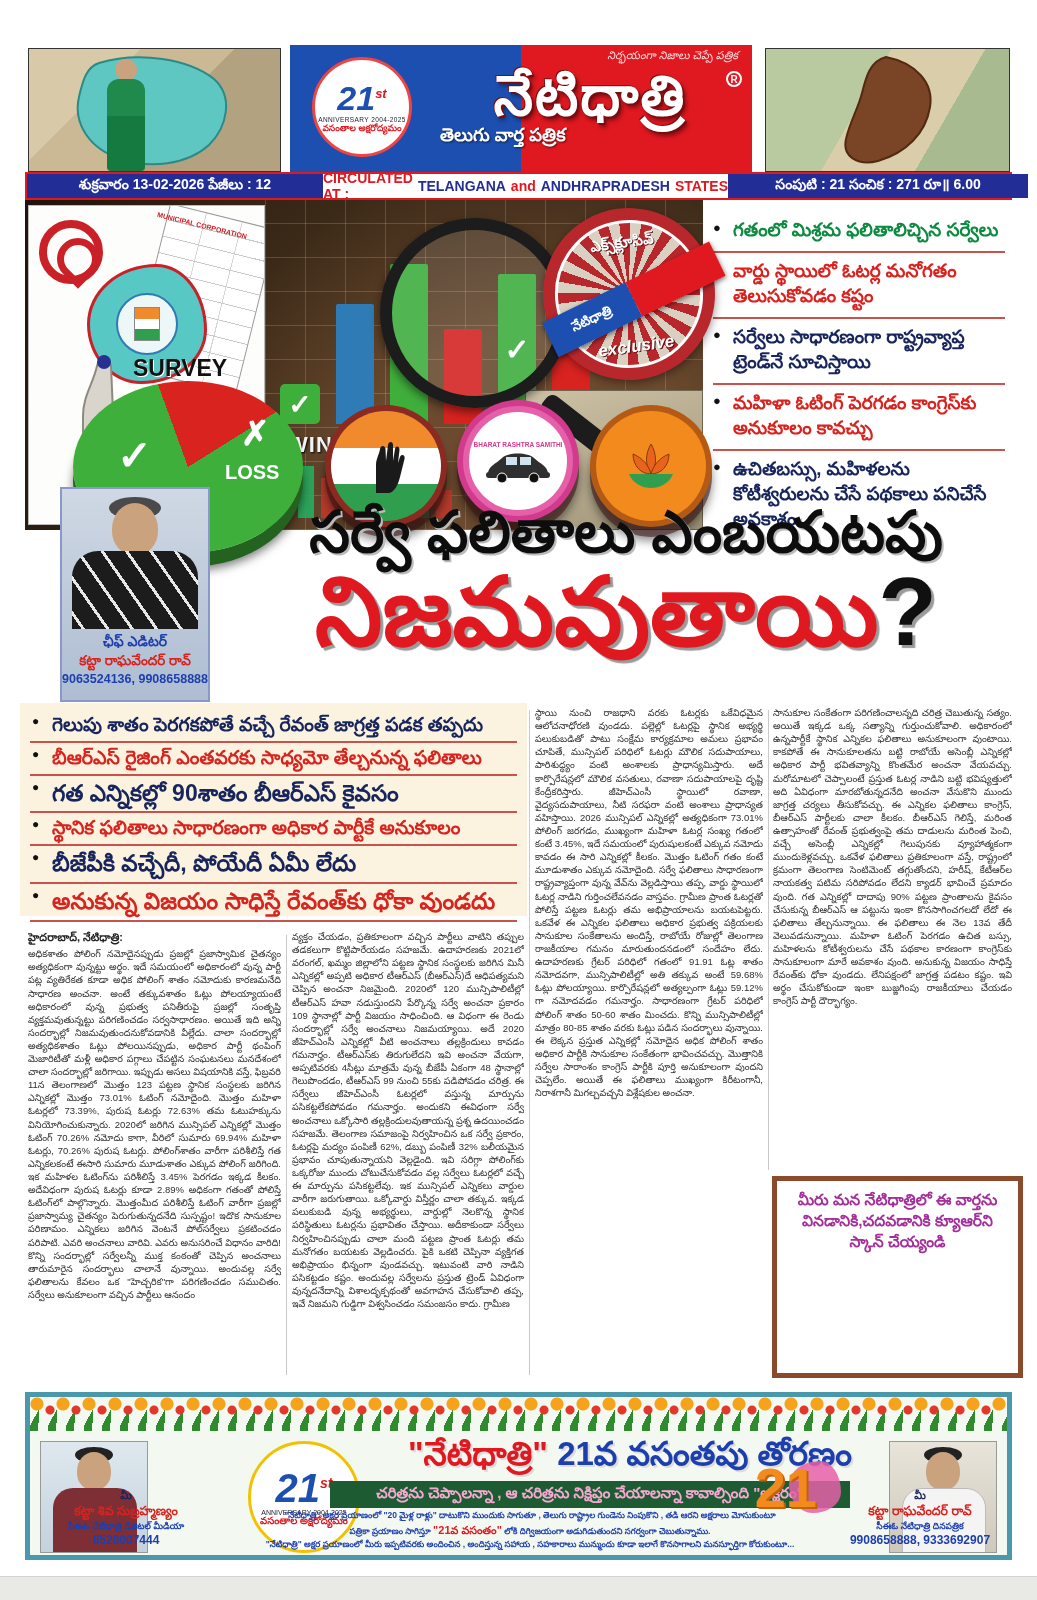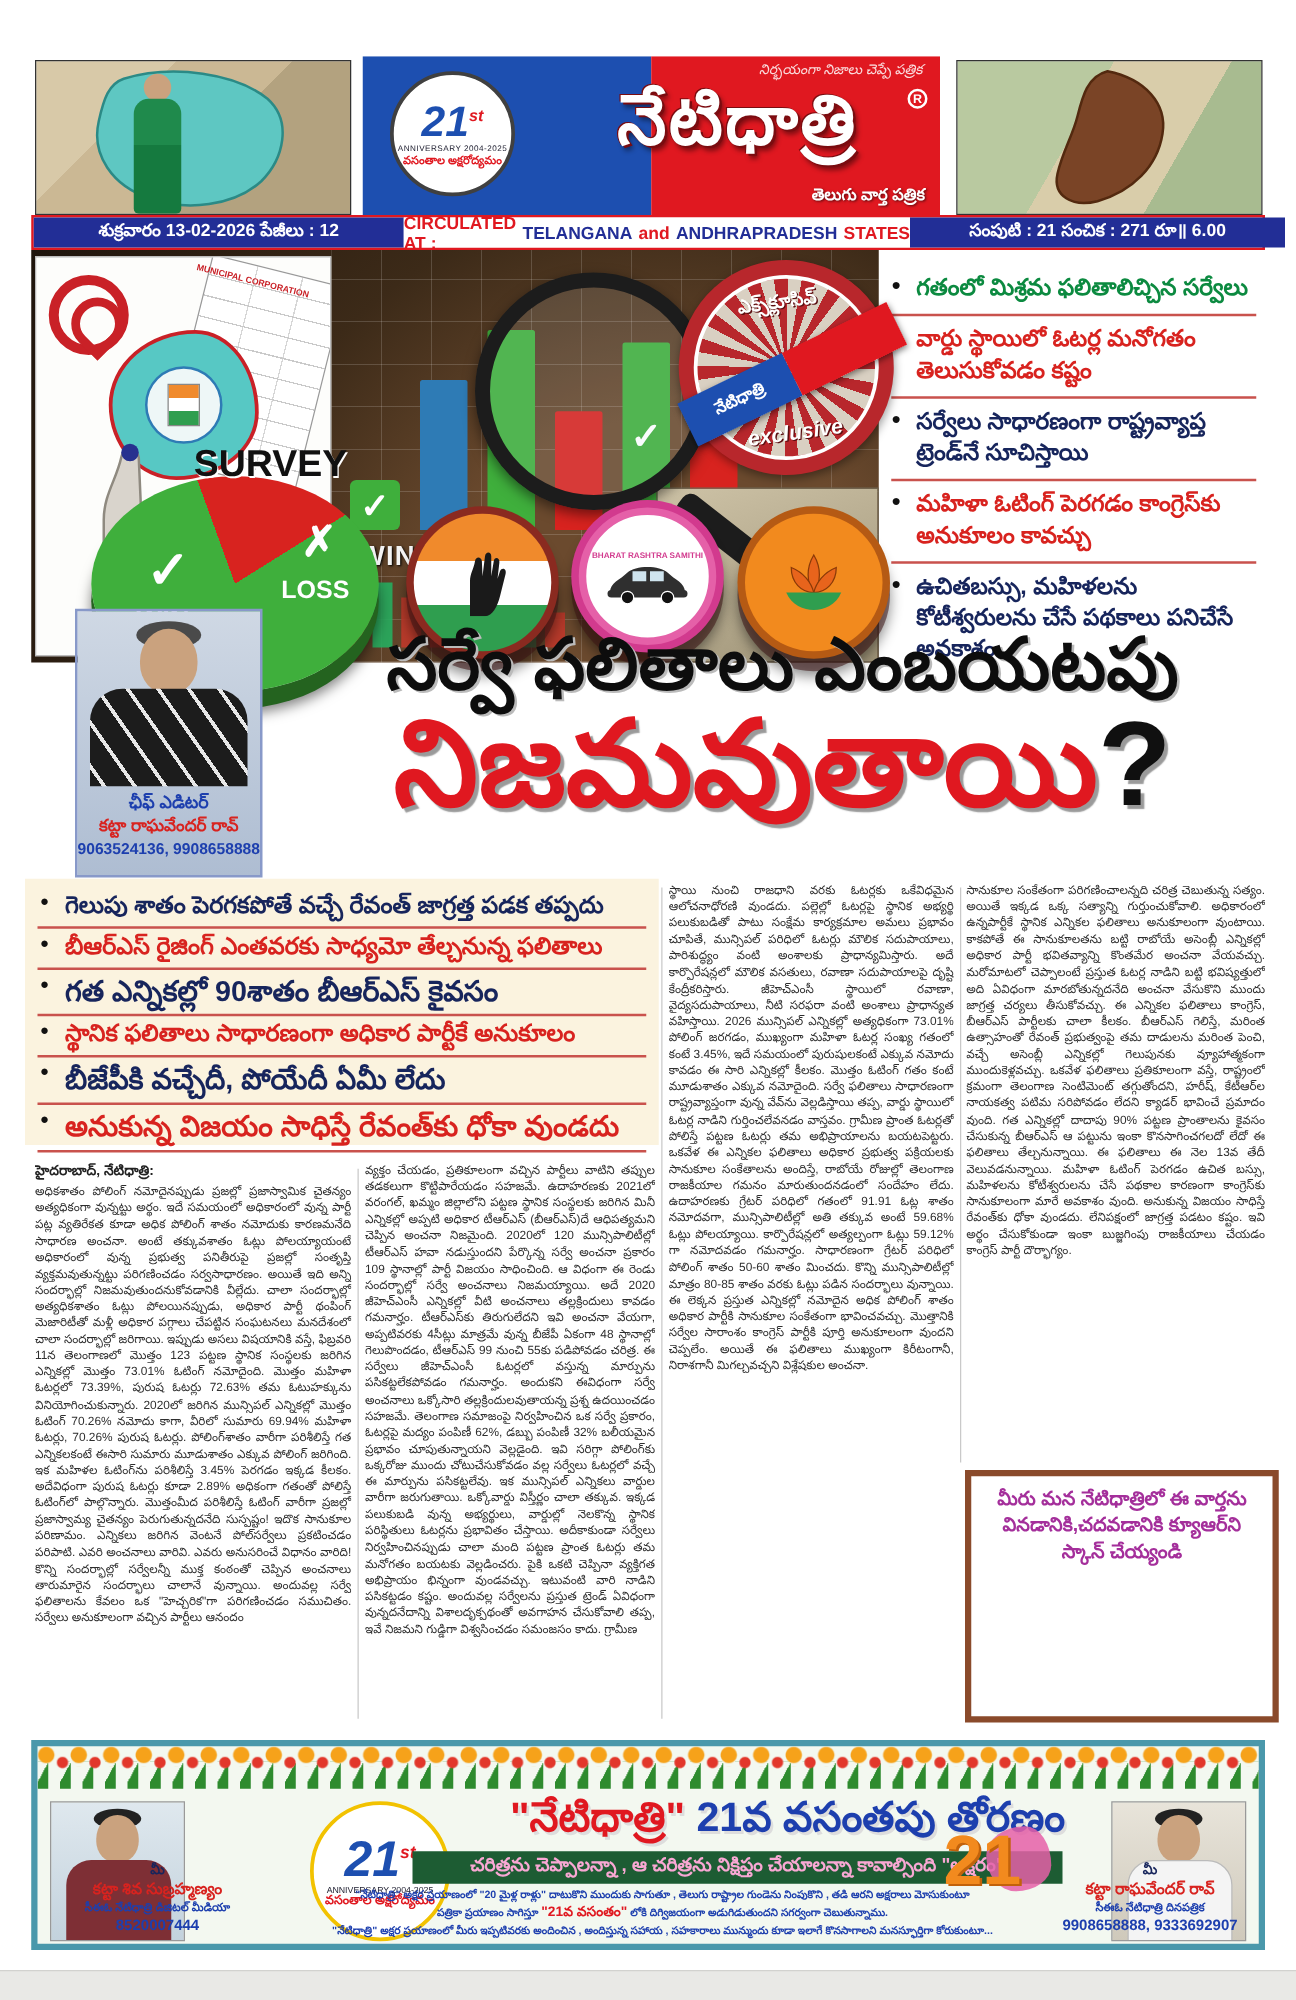--- a/index.html
+++ b/index.html
@@ -11,31 +11,31 @@
   .mast-left,.mast-right{position:absolute;top:48px;height:124px;border:1px solid #333;overflow:hidden;}
   .mast-left{left:28px;width:253px;background:linear-gradient(135deg,#d8c9a8 0 30%,#cbb894 30% 55%,#b3a27f 55% 100%);}
   .mast-right{left:765px;width:245px;background:linear-gradient(120deg,#b9c9a0 0 40%,#d9cdaa 40% 70%,#a8bb90 70% 100%);}
   .map-blob{position:absolute;}
   .mast-left .figure-head{position:absolute;left:86px;top:10px;width:22px;height:22px;border-radius:50%;background:#caa27e;}
   .mast-left .figure-body{position:absolute;left:78px;top:30px;width:38px;height:92px;border-radius:12px 12px 4px 4px;background:linear-gradient(180deg,#1f8a4c 0 40%,#157a3f 40% 100%);}
   .mast-center{position:absolute;left:290px;top:45px;width:462px;height:127px;display:flex;overflow:hidden;}
   .mast-center .half-blue{flex:0 0 50%;background:#1d4fb0;}
   .mast-center .half-red{flex:0 0 50%;background:#e01820;}
   .mast-tagline{position:absolute;right:14px;top:4px;color:#fff;opacity:.85;font-style:italic;font-size:11px;}
-  .badge-21{position:absolute;left:22px;top:12px;width:100px;height:100px;border-radius:50%;background:#fff;border:3px solid #404040;
+  .badge-21{position:absolute;left:22px;top:12px;width:100px;height:100px;border-radius:50%;background:#fff;border:3px solid #ef4444;
             display:flex;flex-direction:column;align-items:center;justify-content:center;text-align:center;line-height:1.05;}
   .badge-21 .num{font-size:34px;font-weight:bold;color:#1d4fb0;font-style:italic;}
   .badge-21 .num sup{font-size:13px;color:#e01820;}
   .badge-21 .anniv{font-size:6.5px;color:#223;letter-spacing:.4px;}
   .badge-21 .tl1{font-size:9px;color:#e01820;font-weight:bold;}
   .mast-title{position:absolute;left:140px;top:18px;width:320px;text-align:center;color:#fff;font-weight:bold;font-size:56px;
               text-shadow:2px 2px 0 #7a0c10,-1px -1px 0 #7a0c10,3px 4px 4px rgba(0,0,0,.45);letter-spacing:2px;}
   .mast-rmark{position:absolute;right:10px;top:26px;width:16px;height:16px;border:2px solid #fff;border-radius:50%;color:#fff;
               font-size:10px;line-height:14px;text-align:center;font-weight:bold;}
-  .mast-sub{position:absolute;left:150px;bottom:6px;width:300px;text-align:right;color:#fff;font-weight:bold;font-size:13px;
+  .mast-sub{position:absolute;left:150px;bottom:22px;width:300px;text-align:left;color:#fff;font-weight:bold;font-size:18px;
             text-shadow:1px 1px 2px rgba(0,0,0,.6);}
 
   
   .datebar{position:absolute;left:25px;top:172px;width:987px;height:28px;border:2px solid #e01820;display:flex;font-weight:bold;}
   .datebar .seg{display:flex;align-items:center;justify-content:center;height:100%;font-size:14px;}
   .seg-navy{background:#222e96;color:#fff;}
   .seg-white{background:#fff;}
   .seg-l{flex:0 0 296px;}
   .seg-m{flex:1 1 auto;gap:5px;}
   .seg-r{flex:0 0 300px;}
@@ -80,21 +80,21 @@
   .stamp .ribbon{position:absolute;left:-18px;top:58px;width:186px;height:38px;transform:rotate(-18deg);display:flex;box-shadow:0 2px 5px rgba(0,0,0,.5);}
   .stamp .ribbon .rb{flex:1;display:flex;align-items:center;justify-content:center;color:#fff;font-weight:bold;font-size:13px;}
   .qbox{position:absolute;left:500px;top:190px;width:178px;height:140px;background:linear-gradient(160deg,#cdc2a6,#9e9377);z-index:4;
         border:1px solid #6e6450;display:flex;align-items:center;justify-content:center;}
   .qbox span{font-size:84px;font-weight:bold;color:#3f3a2c;text-shadow:2px 2px 0 #eee;}
 
   .pie{position:absolute;left:48px;top:155px;width:250px;height:210px;z-index:6;}
   .pie .disc{position:absolute;left:0;top:26px;width:230px;height:172px;border-radius:50%;
              background:conic-gradient(from -20deg,#d8231f 0 78deg,#3faf3c 78deg 360deg);
              box-shadow:0 14px 0 #24631f,0 18px 10px rgba(0,0,0,.5);}
-  .pie .survey-t{position:absolute;left:60px;top:0;font-size:30px;font-weight:bold;color:#111;text-shadow:1px 1px 0 #fff;margin-left:22px;}
+  .pie .survey-t{position:absolute;left:60px;top:0;font-size:23px;font-weight:bold;color:#111;text-shadow:1px 1px 0 #fff;}
   .pie .win-t{position:absolute;left:36px;top:128px;color:#fff;font-weight:bold;font-size:22px;}
   .pie .loss-t{position:absolute;left:152px;top:106px;color:#fff;font-weight:bold;font-size:20px;}
   .pie .chk{position:absolute;left:44px;top:76px;color:#fff;font-size:42px;font-weight:bold;}
   .pie .crs{position:absolute;left:168px;top:58px;color:#fff;font-size:34px;font-weight:bold;}
 
   .pbtn{position:absolute;width:122px;height:122px;border-radius:50%;z-index:6;box-shadow:0 10px 0 rgba(60,20,20,.55),0 14px 10px rgba(0,0,0,.45);}
   .pbtn .face{position:absolute;inset:6px;border-radius:50%;overflow:hidden;display:flex;align-items:center;justify-content:center;}
   .btn-inc{left:300px;top:205px;background:#8a2a20;}
   .btn-inc .face{background:linear-gradient(180deg,#f08a2c 0 34%,#ffffff 34% 66%,#2f9e4f 66% 100%);}
   .btn-brs{left:432px;top:200px;background:#d23a8e;}

